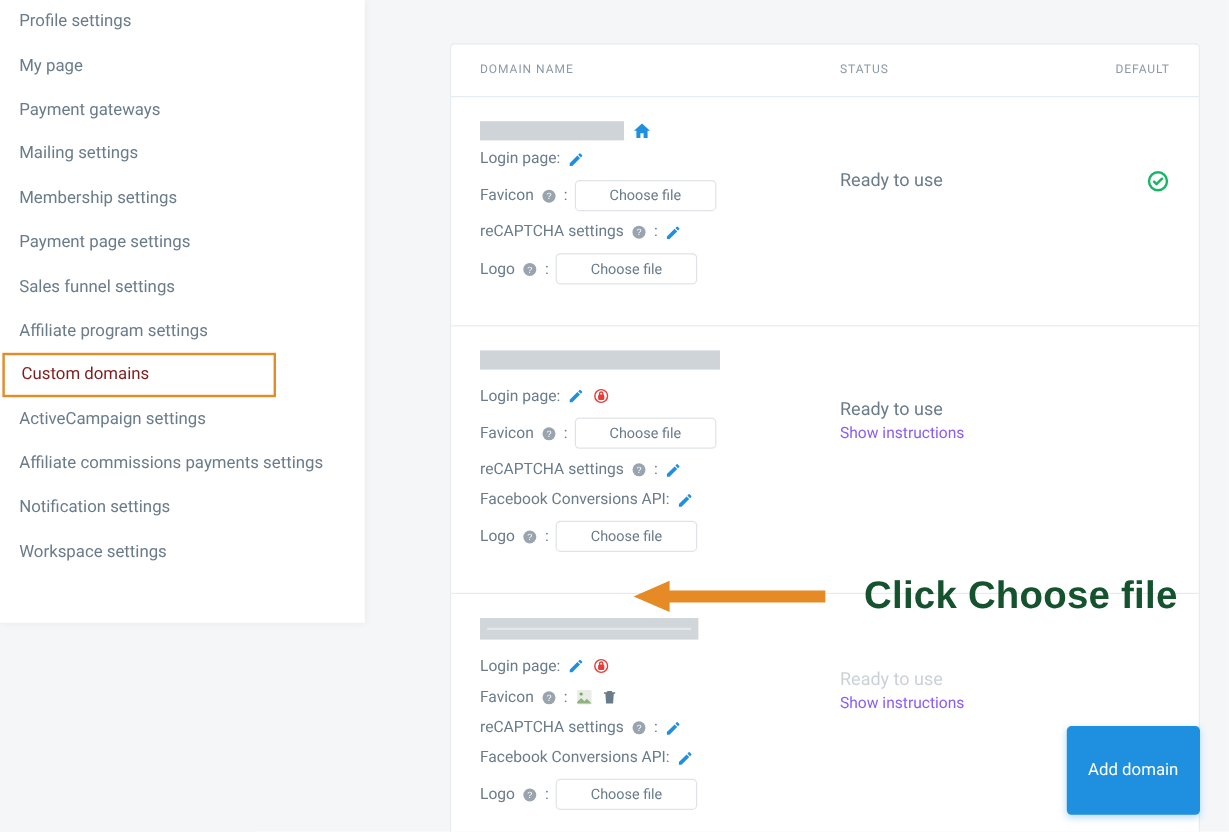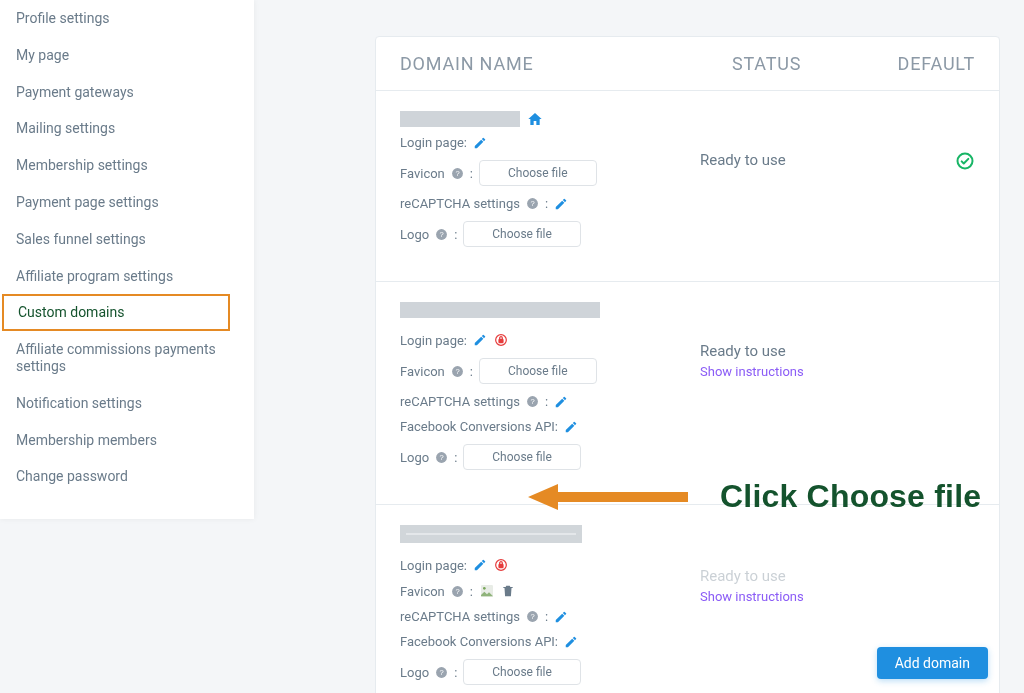--- a/index.html
+++ b/index.html
@@ -12,37 +12,37 @@
     width: 1024px;
     height: 693px;
     overflow: hidden;
     position: relative;
   }
 
   
   .sidebar {
     position: absolute;
     top: 0; left: 0;
-    width: 254px;
+    width: 304px;
     height: 519px;
     background: #fff;
     box-shadow: 0 0 6px rgba(0,0,0,.06);
     padding-top: 0;
   }
   .sidebar .nav-item {
     padding: 10px 16px;
     font-size: 14px;
     color: #6a7b8a;
     cursor: pointer;
     line-height: 1.2;
     display: block;
   }
   .sidebar .nav-item.active {
     border: 2px solid #e58a24;
-    color: #14532d;
+    color: #7f1d1d;
     padding: 8px 14px;
     width: 228px;
     margin-left: 2px;
   }
 
   
   .main {
     position: absolute;
     left: 375px;
     top: 36px;
@@ -52,26 +52,25 @@
     background: #fff;
     border: 1px solid #e6ebef;
     border-radius: 4px;
     overflow: hidden;
   }
 
   
   .header-row {
     display: flex;
     padding: 16px 24px;
-    font-size: 18px;
+    font-size: 10px;
     letter-spacing: .8px;
     color: #8c99a6;
     text-transform: uppercase;
     border-bottom: 1px solid #e6ebef;
-    gap: 32px;
   }
   .col-name { flex: 0 0 300px; }
   .col-status { flex: 1; }
   .col-default { flex: 0 0 80px; text-align: right; }
 
   
   .domain-row {
     display: flex;
     padding: 20px 24px 24px 24px;
     border-bottom: 1px solid #e6ebef;
@@ -121,25 +120,25 @@
   .status-col-content.three { padding-top:42px; }
   .status-link { color:#8b5cf6; cursor:pointer; font-size:13px; display:block; margin-top:4px;}
   .status-text { color:#6a7b8a; font-size:15px; }
 
   
   svg { flex-shrink:0; }
 
   
   .add-domain {
     position:absolute;
-    right:36px;
+    right:24px;
     bottom:14px;
     background:#1f8fe0;
     color:#fff;
-    padding:8px 18px;
+    padding:29px 18px;
     border-radius:4px;
     font-size:14px;
     cursor:pointer;
     box-shadow:0 2px 6px rgba(31,143,224,.3);
   }
 
   
   .anno-text {
     position:absolute;
     left:720px;
@@ -165,24 +164,24 @@
 <div class="sidebar">
   <div class="nav-item">Profile settings</div>
   <div class="nav-item">My page</div>
   <div class="nav-item">Payment gateways</div>
   <div class="nav-item">Mailing settings</div>
   <div class="nav-item">Membership settings</div>
   <div class="nav-item">Payment page settings</div>
   <div class="nav-item">Sales funnel settings</div>
   <div class="nav-item">Affiliate program settings</div>
   <div class="nav-item active">Custom domains</div>
+  <div class="nav-item">ActiveCampaign settings</div>
   <div class="nav-item">Affiliate commissions payments settings</div>
   <div class="nav-item">Notification settings</div>
-  <div class="nav-item">Membership members</div>
-  <div class="nav-item">Change password</div>
+  <div class="nav-item">Workspace settings</div>
 </div>
 
 <div class="main">
   <div class="panel">
 
     <div class="header-row">
       <div class="col-name">DOMAIN NAME</div>
       <div class="col-status">STATUS</div>
       <div class="col-default">DEFAULT</div>
     </div>

